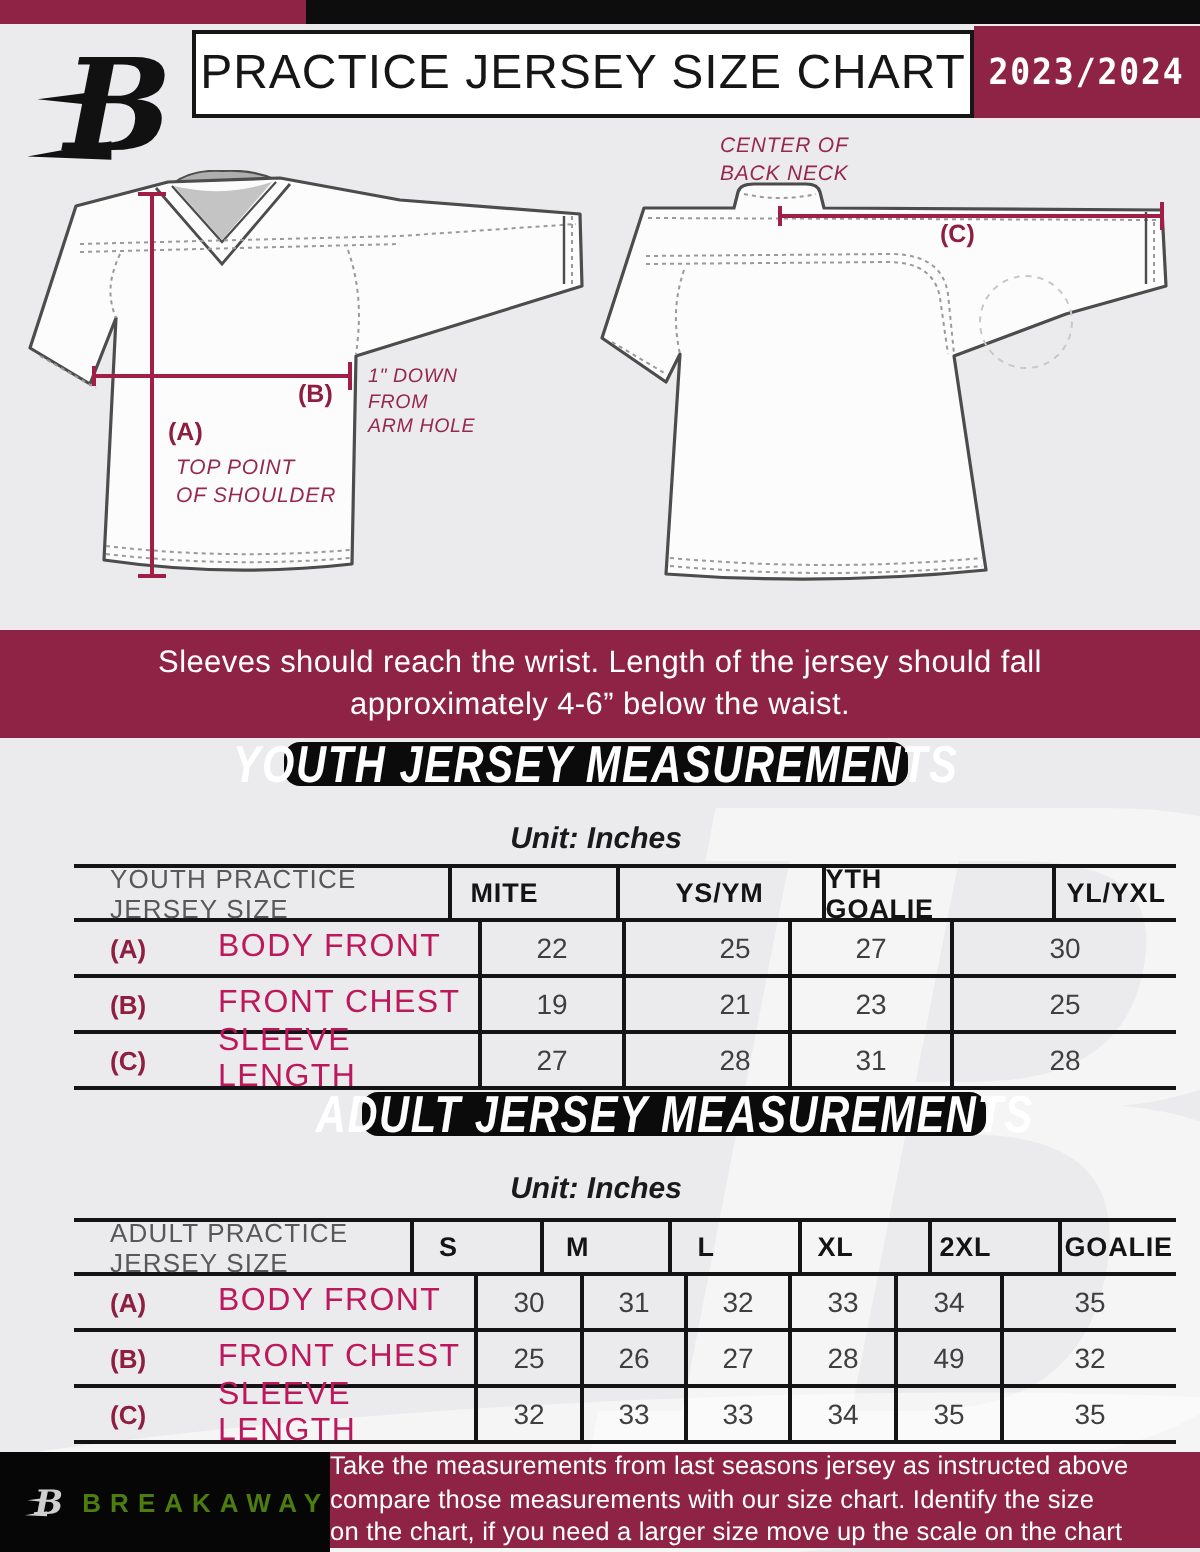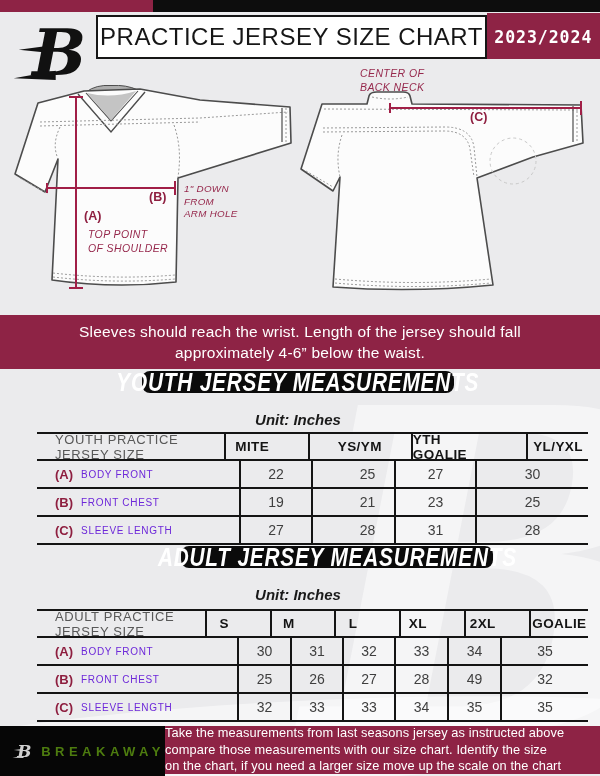--- a/index.html
+++ b/index.html
@@ -79,21 +79,21 @@
   .t-row.data{height:28px;}
   .cell{
     box-sizing:border-box;display:flex;align-items:center;justify-content:center;
   }
   .cell.label{justify-content:flex-start;padding-left:18px;}
   .cell + .cell{border-left:2px solid var(--ink);}
   .head-label{color:#585858;font-size:13px;letter-spacing:.6px;}
   .head-size{color:#141414;font-size:13.5px;font-weight:bold;letter-spacing:.4px;}
   .val{color:#3f3f3f;font-size:14px;}
   .rkey{color:#8e1f40;font-weight:bold;font-size:13px;margin-right:8px;}
-  .rlabel{color:#6d28d9;font-size:10px;letter-spacing:.7px;}
+  .rlabel{color:#be185d;font-size:16px;letter-spacing:.7px;margin-left:28px;}
   .yw-label{width:202px;} .yw1{width:72px;} .yw2{width:83px;padding-left:28px;} .yw3{width:81px;} .yw4{width:113px;}
   .aw-label{width:200px;} .aw1{width:53px;} .aw2{width:52px;} .aw3{width:52px;}
   .aw4{width:53px;} .aw5{width:53px;} .aw6{width:88px;}
   
   .footer-black{
     position:absolute;left:0;top:726px;width:165px;height:50px;background:#060606;
     display:flex;align-items:center;
   }
   .logo-footer{width:28px;height:30px;margin-left:12px;}
   .brand-text{color:#4d7c0f;font-size:13px;font-weight:bold;letter-spacing:4.5px;margin-left:7px;white-space:nowrap;}

